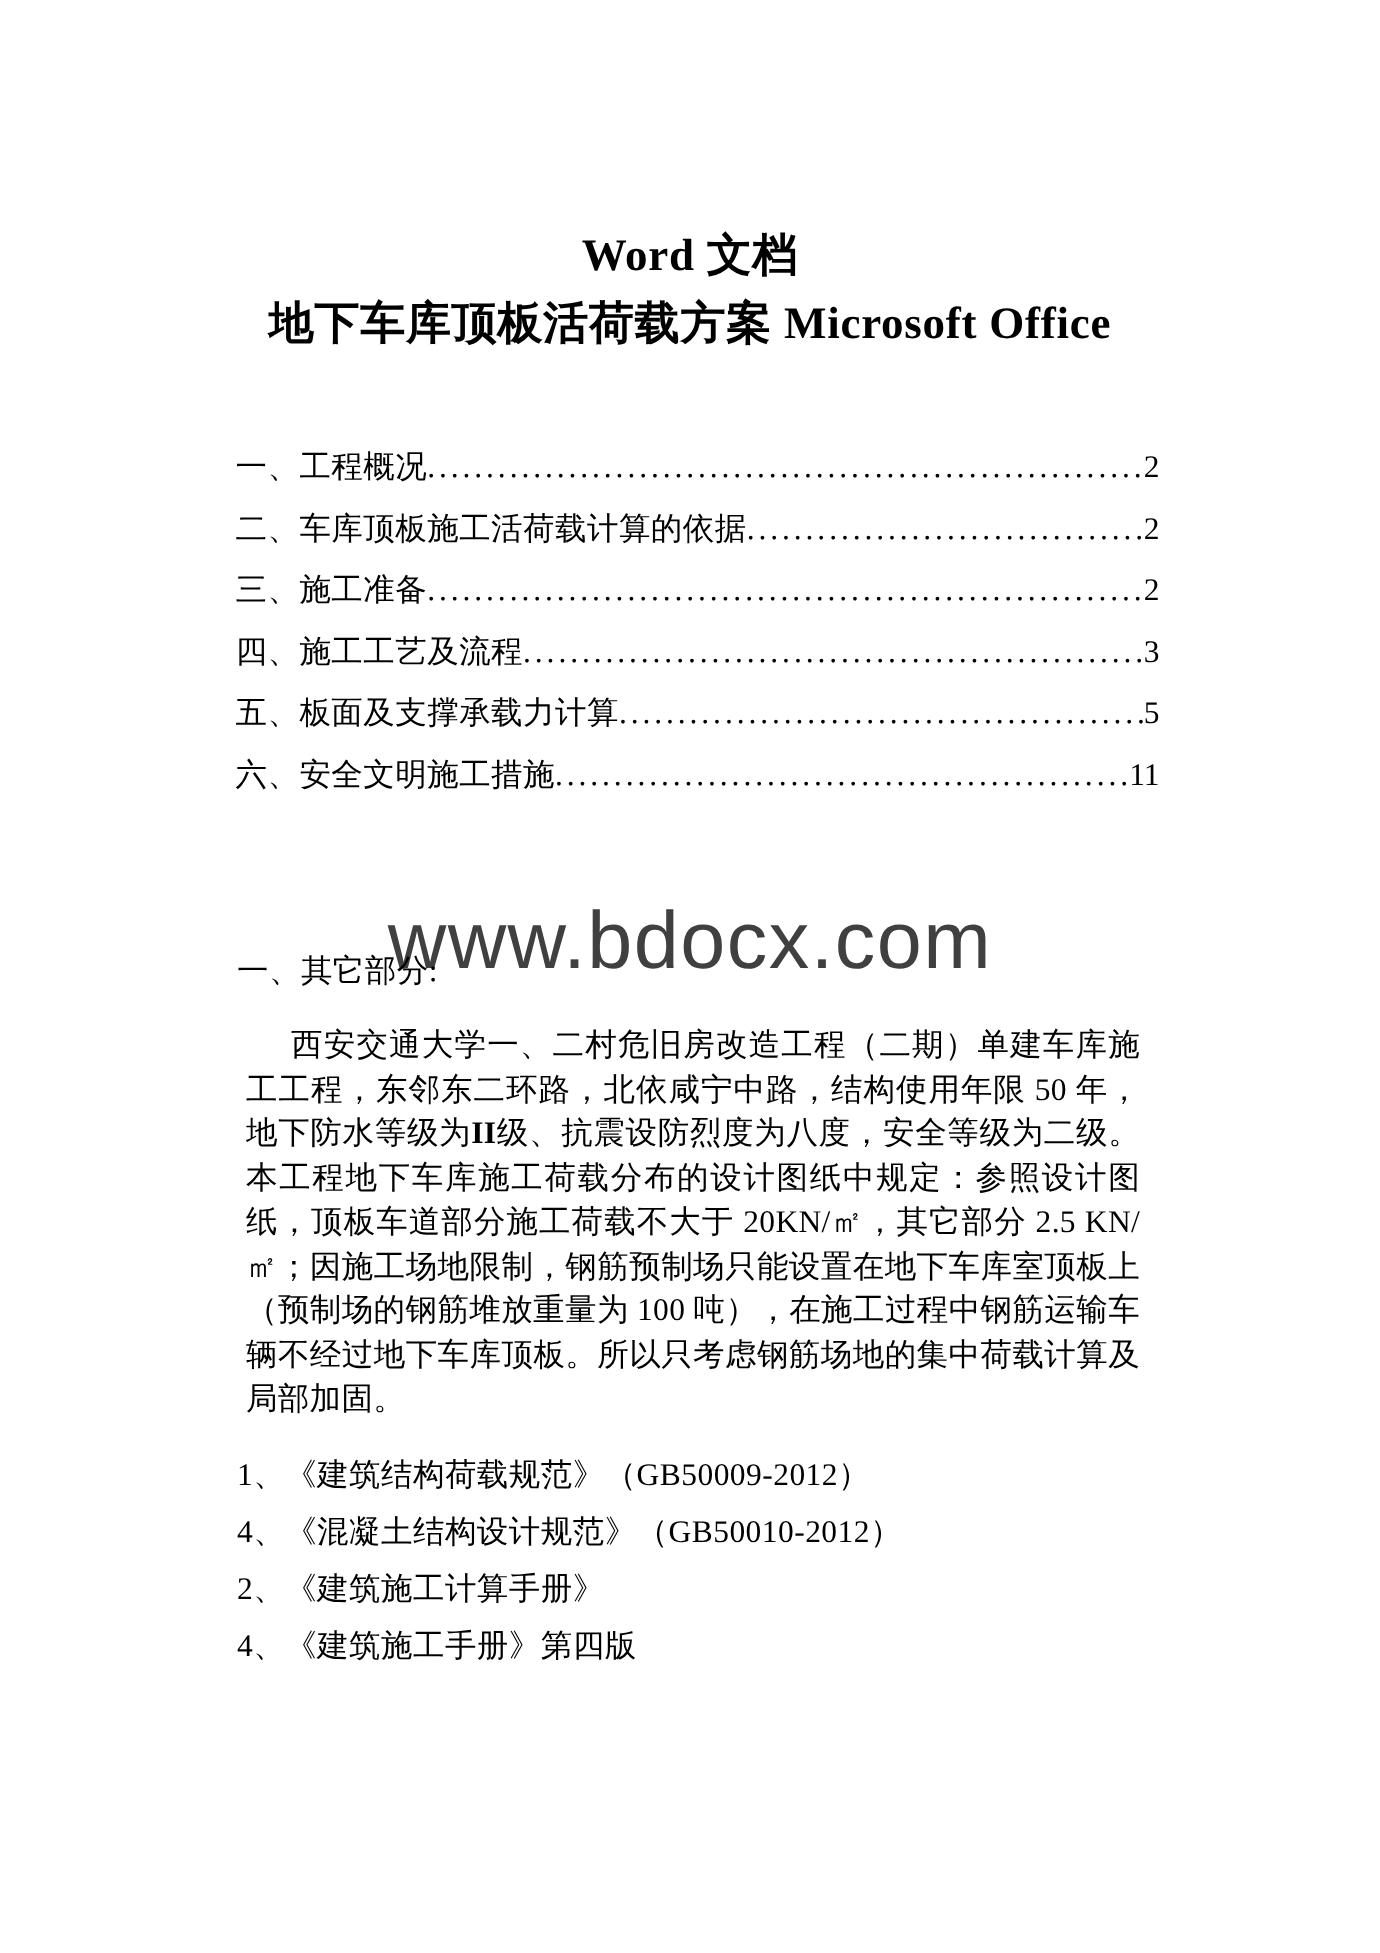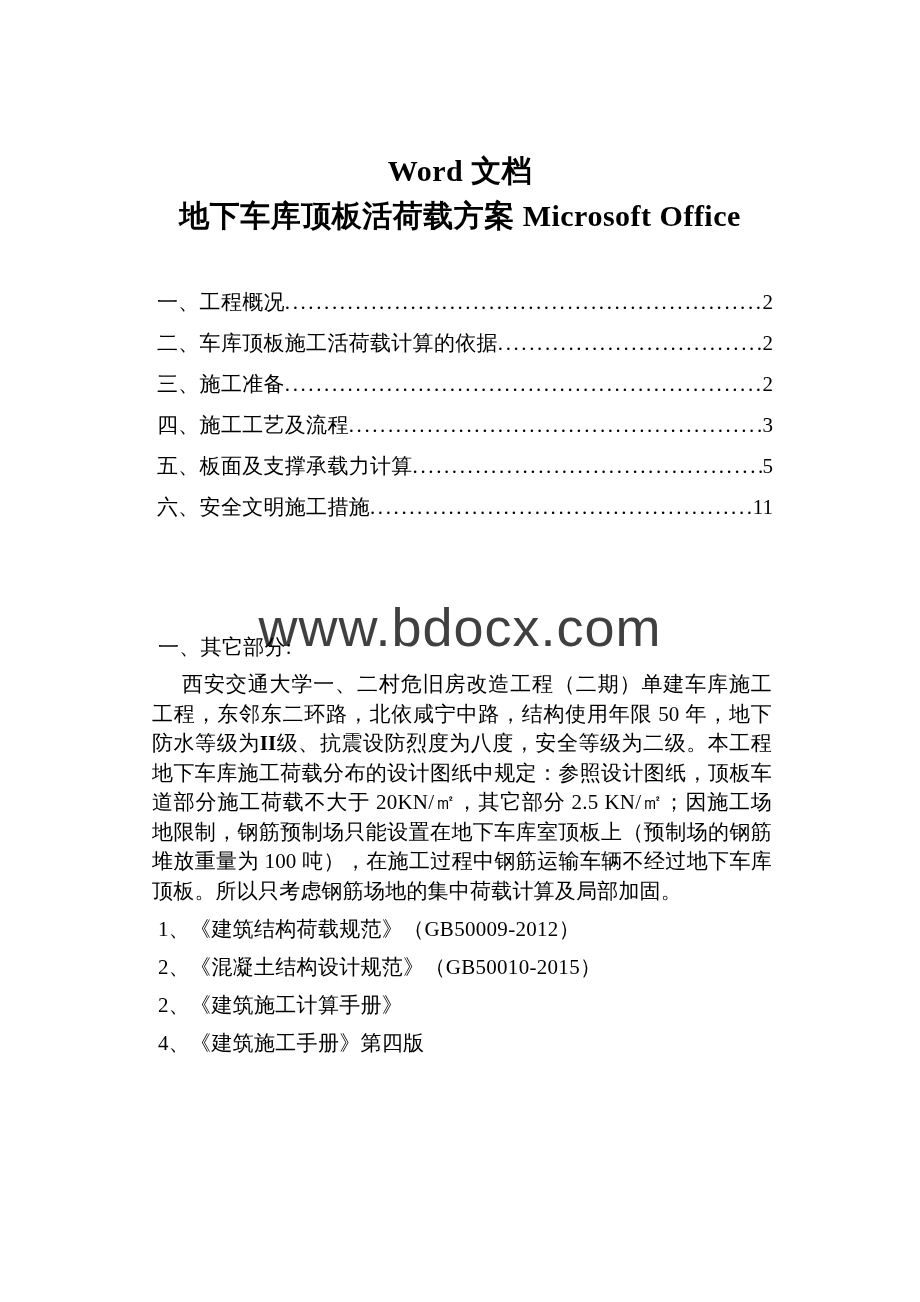--- a/index.html
+++ b/index.html
@@ -57,21 +57,21 @@
   
   .toc {
     position: absolute;
     left: 157px;
     top: 291px;
     width: 616px;
     z-index: 2;
   }
   .toc-entry {
     display: flex;
-    align-items: flex-start;
+    align-items: center;
     font-size: 21px;
     line-height: 23px;
     height: 41px;
     white-space: nowrap;
   }
   .toc-label {
     flex: 0 0 auto;
     letter-spacing: 0.3px;
   }
   .toc-dots {
@@ -102,21 +102,21 @@
     text-indent: 10px;
     letter-spacing: 0.3px;
   }
   .body-para {
     font-size: 21px;
     line-height: 29.5px;
     text-align: justify;
     text-justify: inter-ideograph;
     text-indent: 30px;
     letter-spacing: 0.2px;
-    margin: 4px;
+    margin: 16px;
   }
   .ref-item {
     font-size: 21px;
     line-height: 38px;
     text-indent: 10px;
     letter-spacing: 0.3px;
   }
   .b2 { font-weight: bold; }
 </style>
 </head>
@@ -172,19 +172,19 @@
   </div>
 
   <div class="content">
 
     <div class="sec-heading">一、其它部分:</div>
 
     <p class="body-para"><span>西安交通大学一、二村危旧房改造工程（二期）单建车库施工工程，东邻东二环路，北依咸宁中路，结构使用年限 50 年，地下防水等级为</span><span class="b2">II</span><span>级、抗震设防烈度为八度，安全等级为二级。本工程地下车库施工荷载分布的设计图纸中规定：参照设计图纸，顶板车道部分施工荷载不大于 20KN/㎡，其它部分 2.5 KN/㎡；因施工场地限制，钢筋预制场只能设置在地下车库室顶板上（预制场的钢筋堆放重量为 100 吨），在施工过程中钢筋运输车辆不经过地下车库顶板。所以只考虑钢筋场地的集中荷载计算及局部加固。</span></p>
 
 
     <div class="ref-item">1、《建筑结构荷载规范》（GB50009-2012）</div>
-    <div class="ref-item">2、《混凝土结构设计规范》（GB50010-2015）</div>
+    <div class="ref-item">4、《混凝土结构设计规范》（GB50010-2012）</div>
     <div class="ref-item">2、《建筑施工计算手册》</div>
     <div class="ref-item">4、《建筑施工手册》第四版</div>
 
   </div>
 
 </div>
 
 </body></html>

